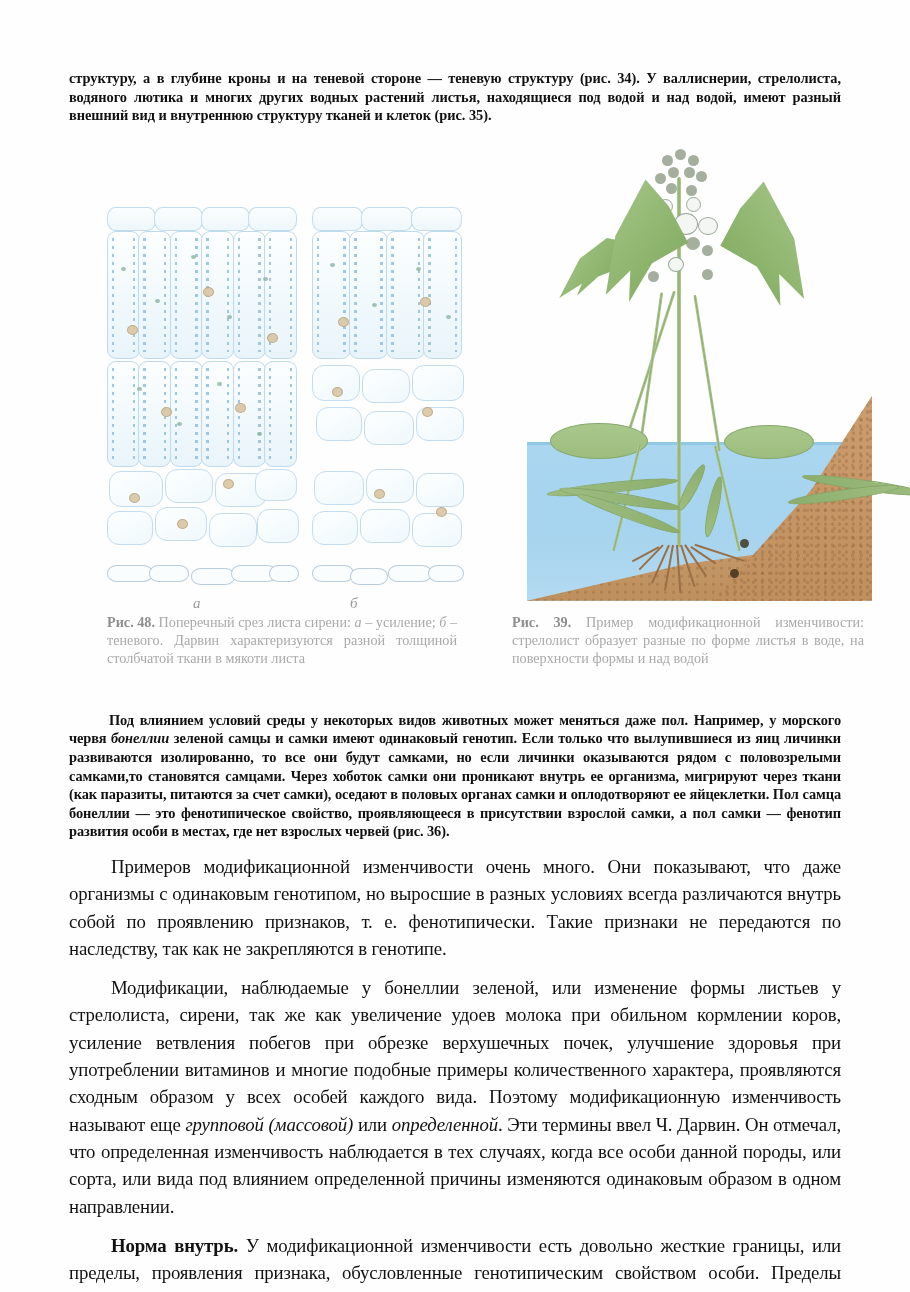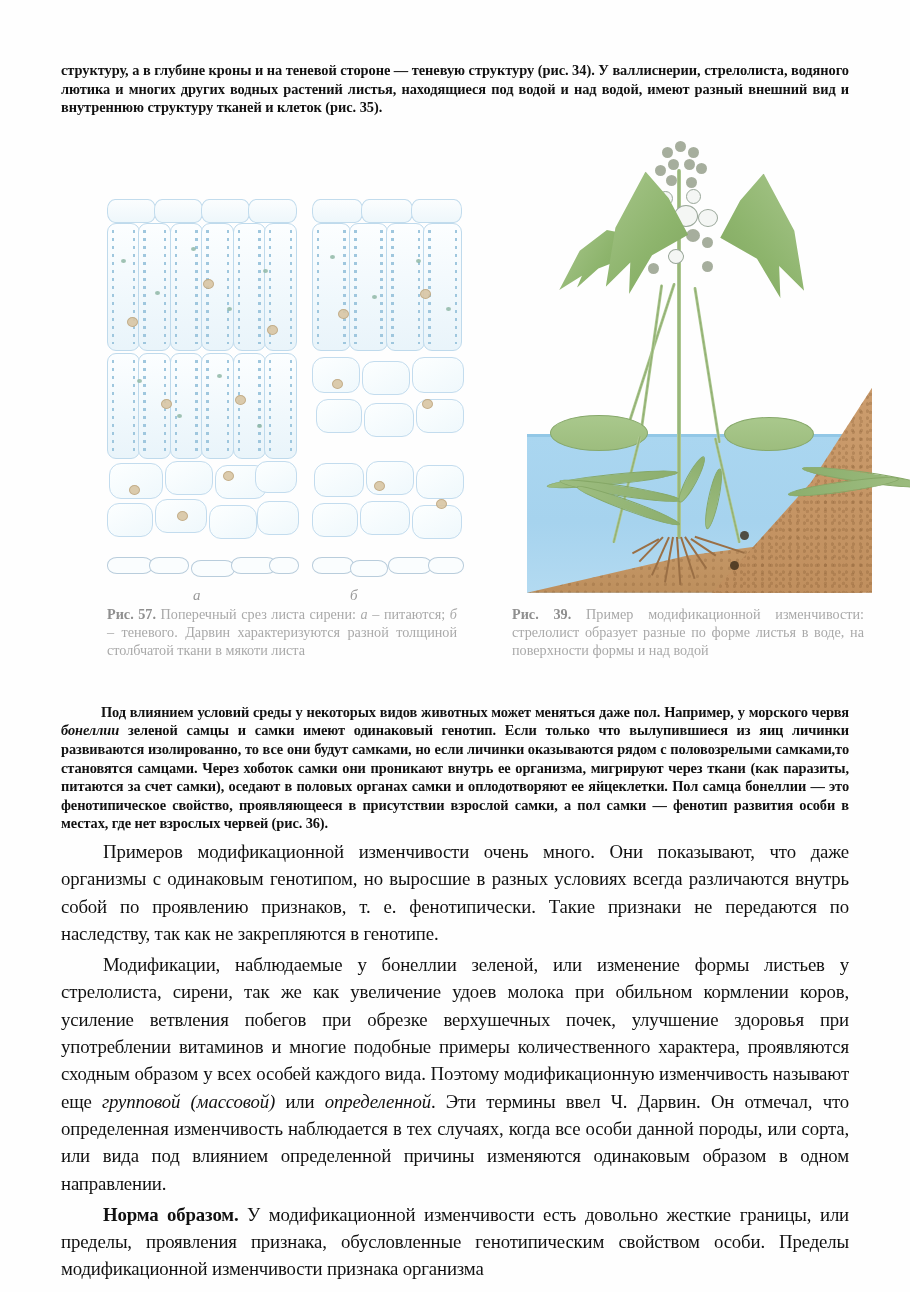--- a/index.html
+++ b/index.html
@@ -16,21 +16,21 @@
     left:0;top:0;width:910px;height:1292px;
     background:#fefefe;
   }
   .content{
     position:absolute;
     left:57px;top:57px;
     width:796px;
   }
 
   
-  p{margin:4px;}
+  p{margin:12px;}
   .para{
     text-align:justify;
     text-justify:inter-word;
   }
   .bold-block{
     font-weight:bold;
     font-size:14.4px;
     line-height:18.6px;
     letter-spacing:-0.1px;
   }
@@ -441,35 +441,35 @@
         <div class="root" style="left:228px;top:406px;height:30px;transform:rotate(-56deg);"></div>
 
         <div class="seed" style="left:278px;top:398px;"></div>
         <div class="seed" style="left:268px;top:428px;"></div>
         <div class="root" style="left:232px;top:404px;height:52px;transform:rotate(-72deg);"></div>
       </div>
     </div>
 
     <div class="captions">
       <div class="cap cap34">
-        <b>Рис. 57.</b><span> Поперечный срез листа сирени: </span><i>а</i><span> – питаются; </span><i>б</i><span> – теневого. Дарвин характеризуются разной толщиной столбчатой ткани в мякоти листа</span>
+        <b>Рис. 48.</b><span> Поперечный срез листа сирени: </span><i>а</i><span> – усиление; </span><i>б</i><span> – теневого. Дарвин характеризуются разной толщиной столбчатой ткани в мякоти листа</span>
       </div>
       <div class="cap cap35">
         <b>Рис. 39.</b><span> Пример модификационной изменчивости: стрелолист образует разные по форме листья в воде, на поверхности формы и над водой</span>
       </div>
     </div>
 
     <p class="para bold-block indent-sm" style="margin-top:8px;">
       <span>Под влиянием условий среды у некоторых видов животных может меняться даже пол. Например, у морского червя </span><span class="ital">бонеллии</span><span> зеленой самцы и самки имеют одинаковый генотип. Если только что вылупившиеся из яиц личинки развиваются изолированно, то все они будут самками, но если личинки оказываются рядом с половозрелыми самками,то становятся самцами. Через хоботок самки они проникают внутрь ее организма, мигрируют через ткани (как паразиты, питаются за счет самки), оседают в половых органах самки и оплодотворяют ее яйцеклетки. Пол самца бонеллии — это фенотипическое свойство, проявляющееся в присутствии взрослой самки, а пол самки — фенотип развития особи в местах, где нет взрослых червей (рис. 36).</span>
     </p>
 
     <p class="para body-block indent" style="margin-top:5px;">Примеров модификационной изменчивости очень много. Они показывают, что даже организмы с одинаковым генотипом, но выросшие в разных условиях всегда различаются внутрь собой по проявлению признаков, т. е. фенотипически. Такие признаки не передаются по наследству, так как не закрепляются в генотипе.</p>
 
     <p class="para body-block indent">
       <span>Модификации, наблюдаемые у бонеллии зеленой, или изменение формы листьев у стрелолиста, сирени, так же как увеличение удоев молока при обильном кормлении коров, усиление ветвления побегов при обрезке верхушечных почек, улучшение здоровья при употреблении витаминов и многие подобные примеры количественного характера, проявляются сходным образом у всех особей каждого вида. Поэтому модификационную изменчивость называют еще </span><span class="ital">групповой (массовой)</span><span> или </span><span class="ital">определенной</span><span>. Эти термины ввел Ч. Дарвин. Он отмечал, что определенная изменчивость наблюдается в тех случаях, когда все особи данной породы, или сорта, или вида под влиянием определенной причины изменяются одинаковым образом в одном направлении.</span>
     </p>
 
     <p class="para body-block indent">
-      <span class="bold">Норма образом.</span><span> У модификационной изменчивости есть довольно жесткие границы, или пределы, проявления признака, обусловленные генотипическим свойством особи. Пределы модификационной изменчивости признака организма</span>
+      <span class="bold">Норма внутрь.</span><span> У модификационной изменчивости есть довольно жесткие границы, или пределы, проявления признака, обусловленные генотипическим свойством особи. Пределы модификационной изменчивости признака организма</span>
     </p>
 
   </div>
 </div>
 
 </body></html>

